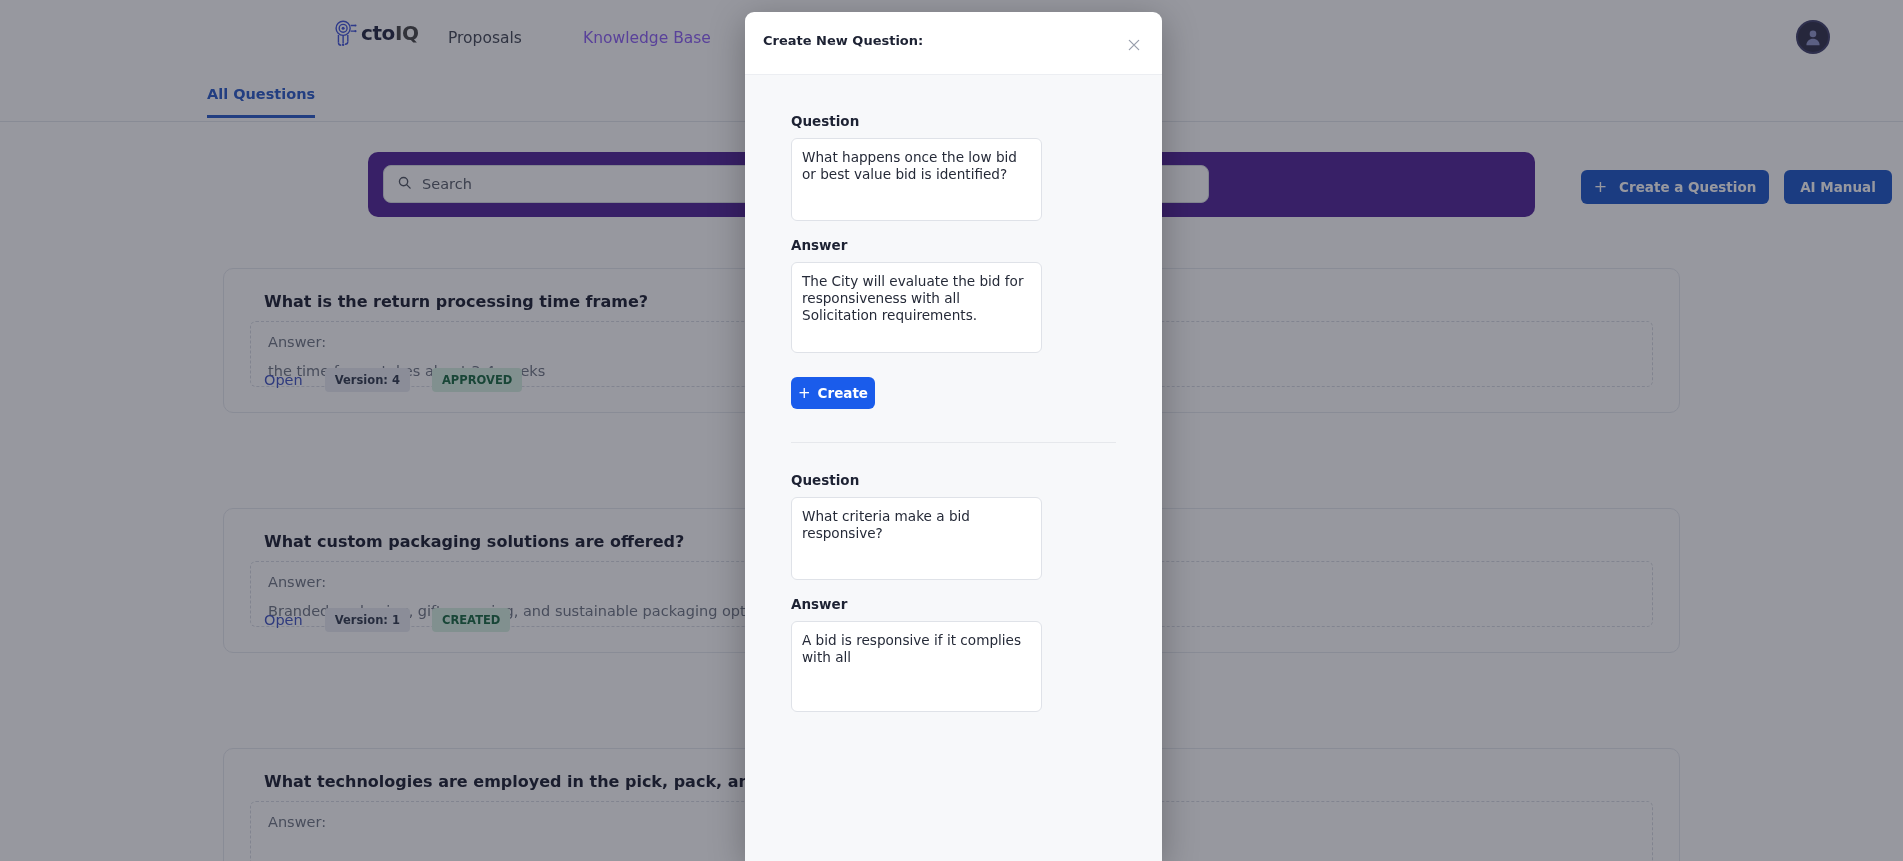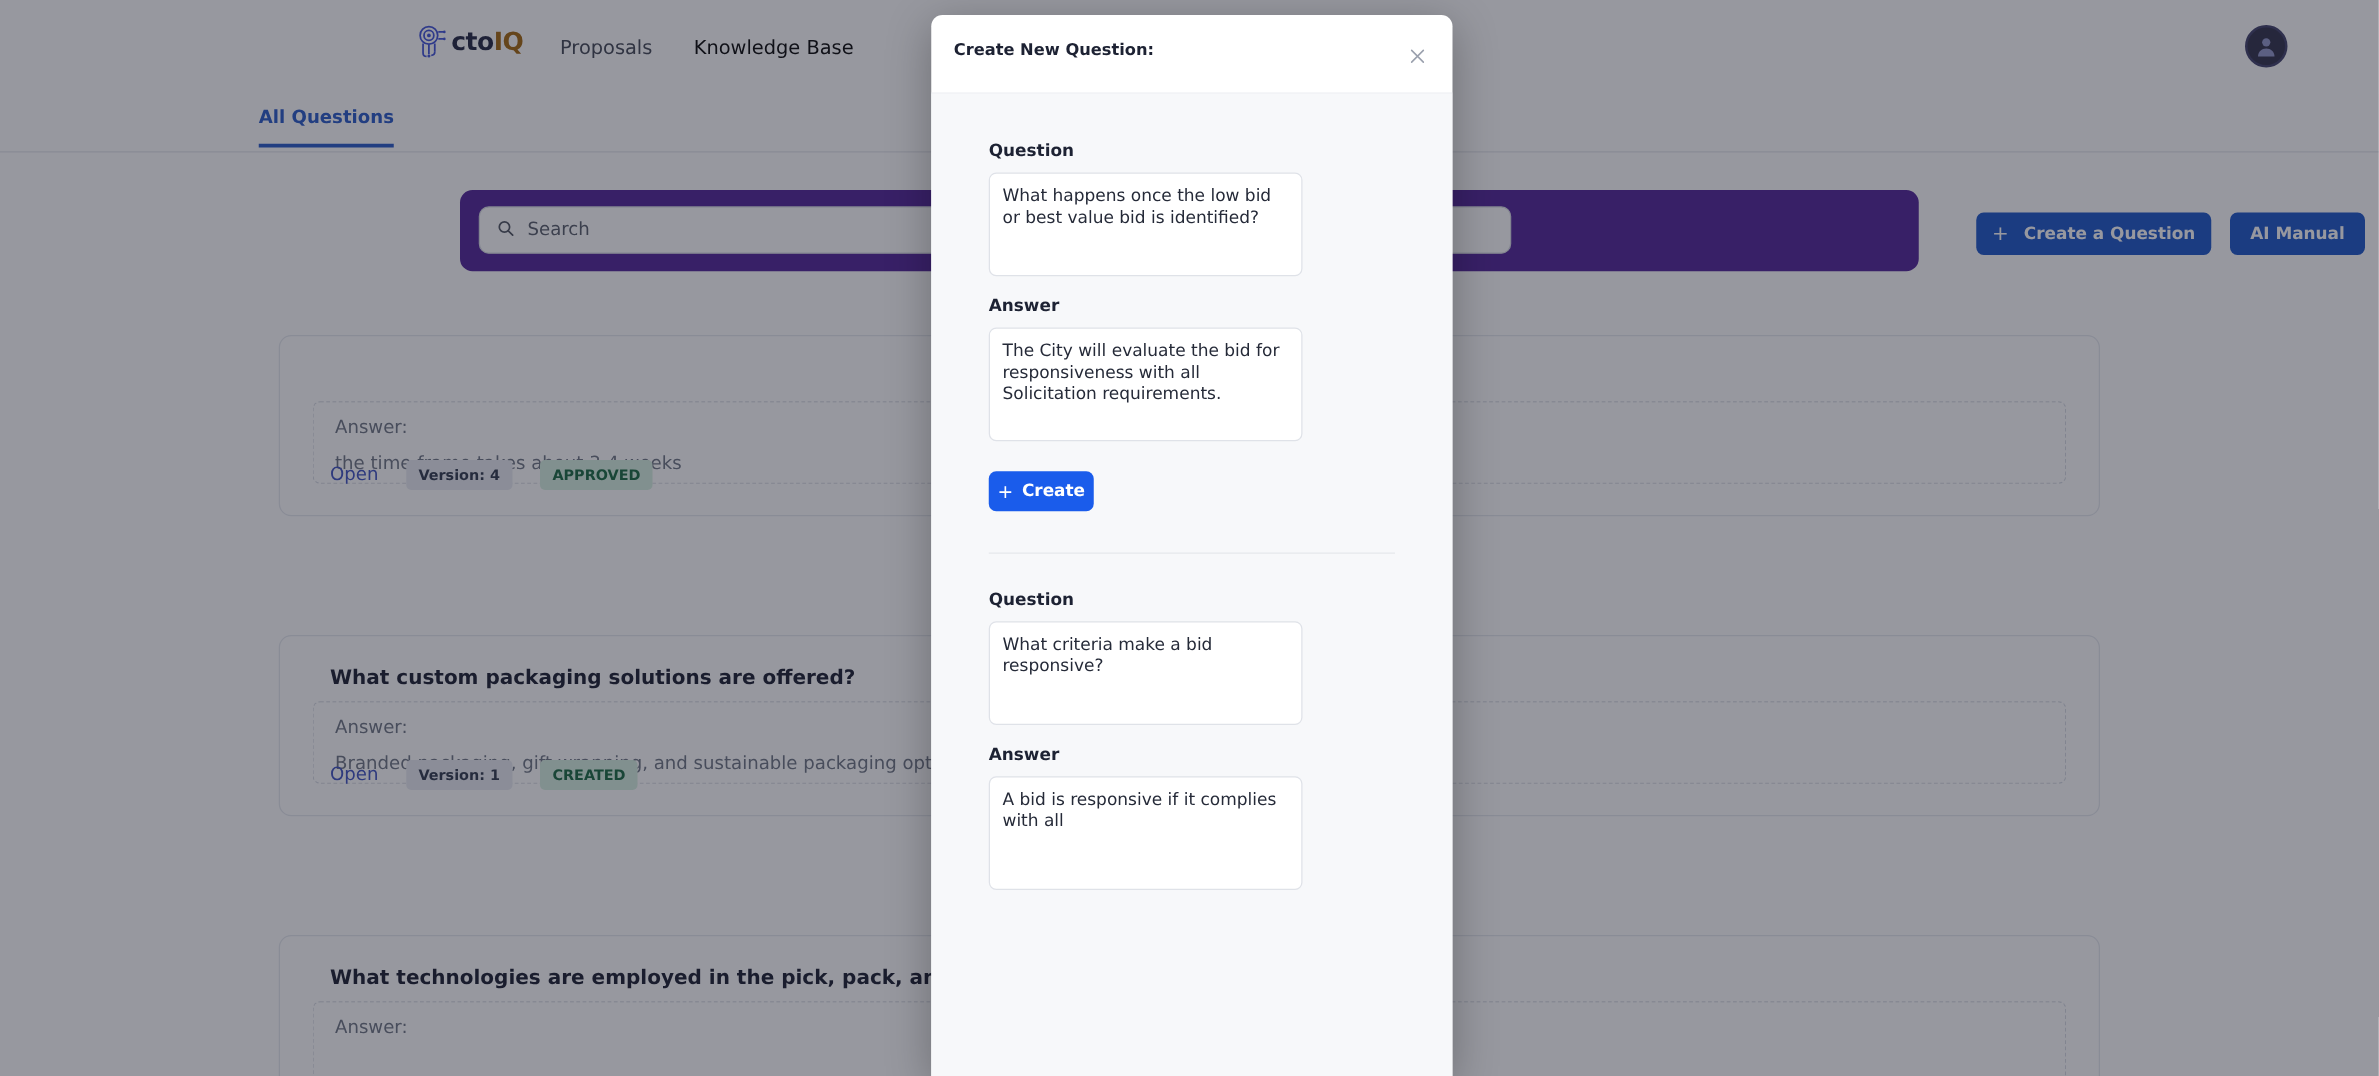--- a/index.html
+++ b/index.html
@@ -21,28 +21,28 @@
   .logo-wrap {
     position: absolute; left: 330px; top: 18px;
     display: flex; align-items: center; gap: 1px;
   }
   .logo-mark { width: 30px; height: 30px; display: block; }
   .logo-text {
     font-size: 20px; font-weight: bold; letter-spacing: -0.4px;
     line-height: 30px;
   }
   .logo-text .cto { color: #1b1f3b; }
-  .logo-text .iq  { color: #a16207; }
+  .logo-text .iq  { color: #404040; }
 
   .nav-link {
     position: absolute; top: 29px;
     font-size: 15.5px; font-weight: 500;
   }
   .nav-proposals { left: 448px; color: #3d4250; }
-  .nav-kb { left: 555px; color: #000000; }
+  .nav-kb { left: 583px; color: #8b5cf6; }
 
   .avatar {
     position: absolute; right: 73px; top: 20px;
     width: 34px; height: 34px; border-radius: 50%;
     background: #2b2a45;
     border: 2px solid #3b3b66;
     display: flex; align-items: center; justify-content: center;
   }
   .avatar svg { width: 22px; height: 22px; display: block; }
 
@@ -253,20 +253,21 @@
     <button class="btn btn-create-question">
       <span class="plus">+</span>
       <span>Create a Question</span>
     </button>
     <button class="btn btn-ai-explore">
       <span>AI Manual</span>
     </button>
   </div>
 
   <div class="card" style="top:268px;height:145px;">
+    <div class="card-title">What is the return processing time frame?</div>
     <div class="ans-box">
       <div class="ans-label">Answer:</div>
       <div class="ans-text">the time frame takes about 3-4 weeks</div>
     </div>
     <div class="card-foot">
       <span class="open-link">Open</span>
       <span class="badge-version">Version: 4</span>
       <span class="badge-status">APPROVED</span>
     </div>
   </div>

